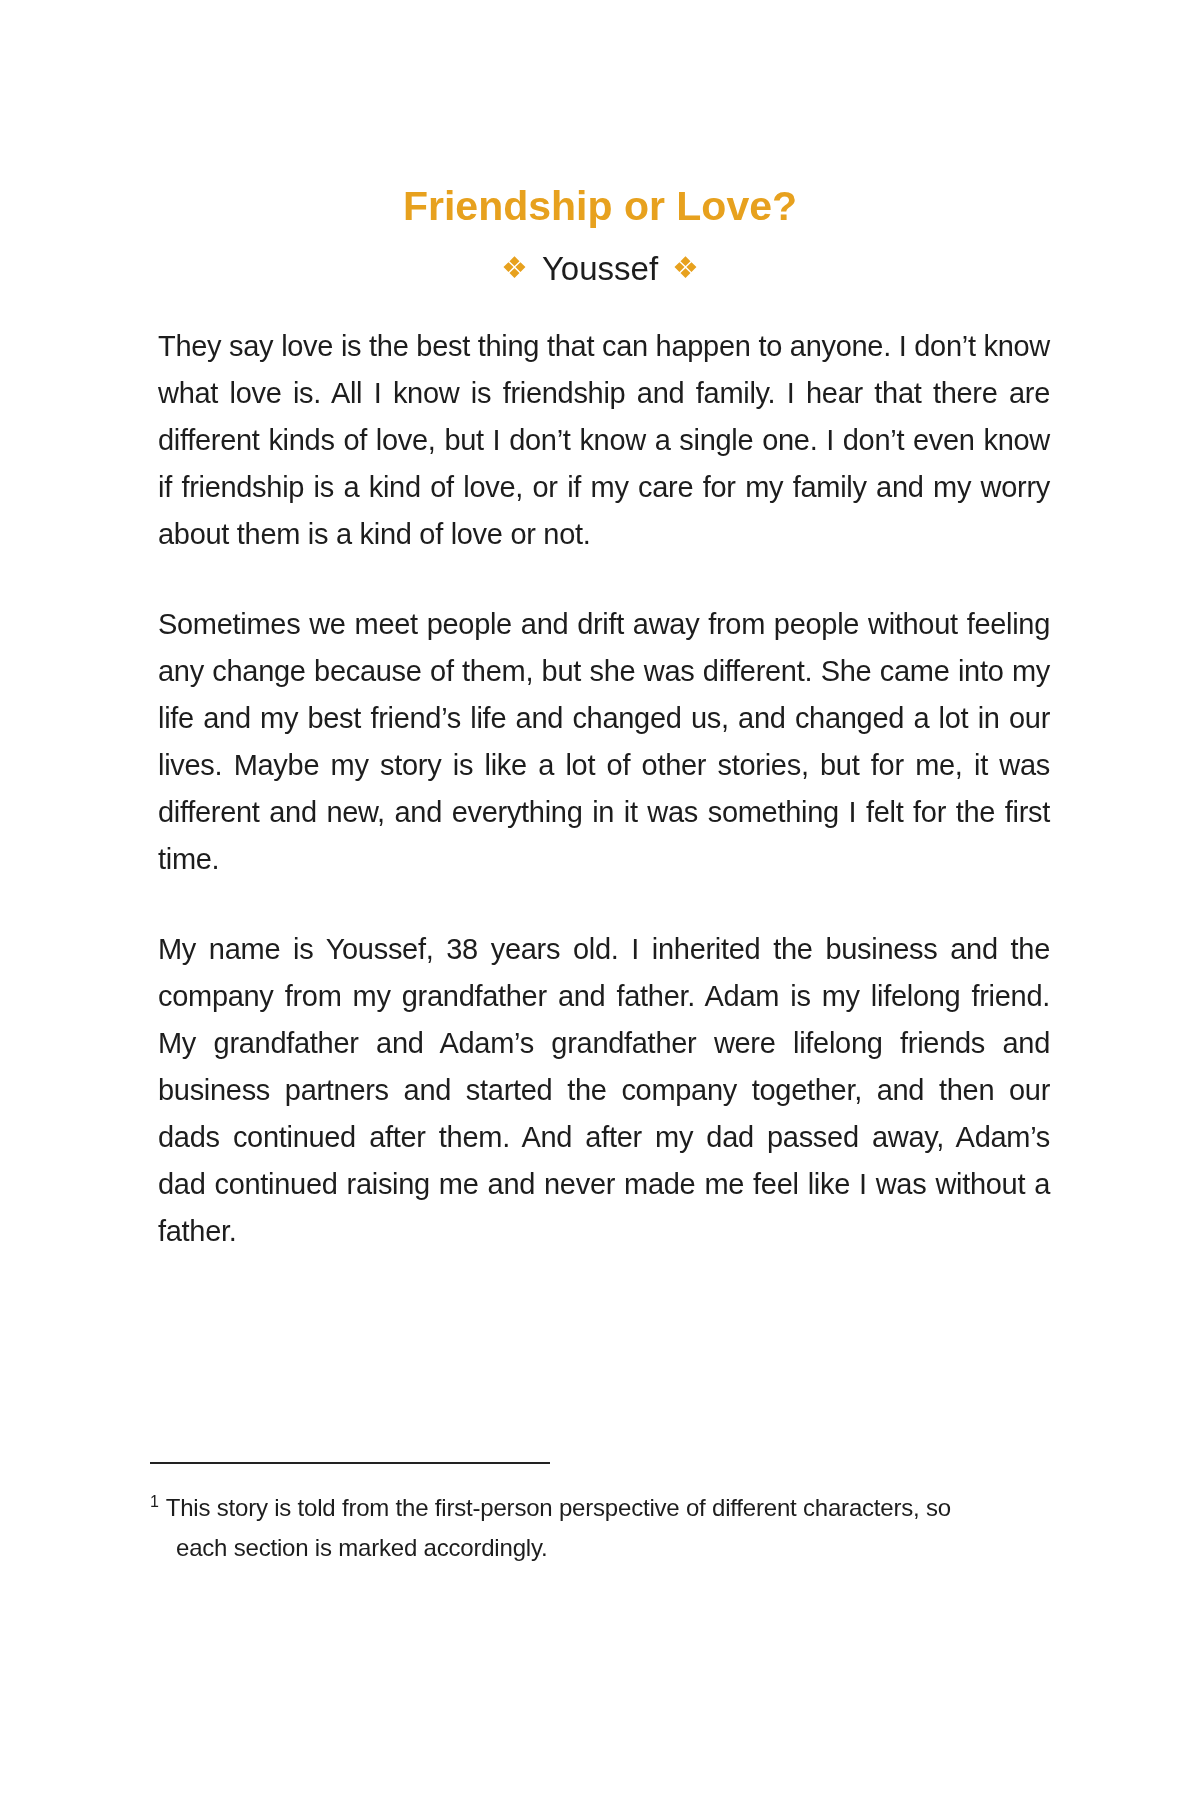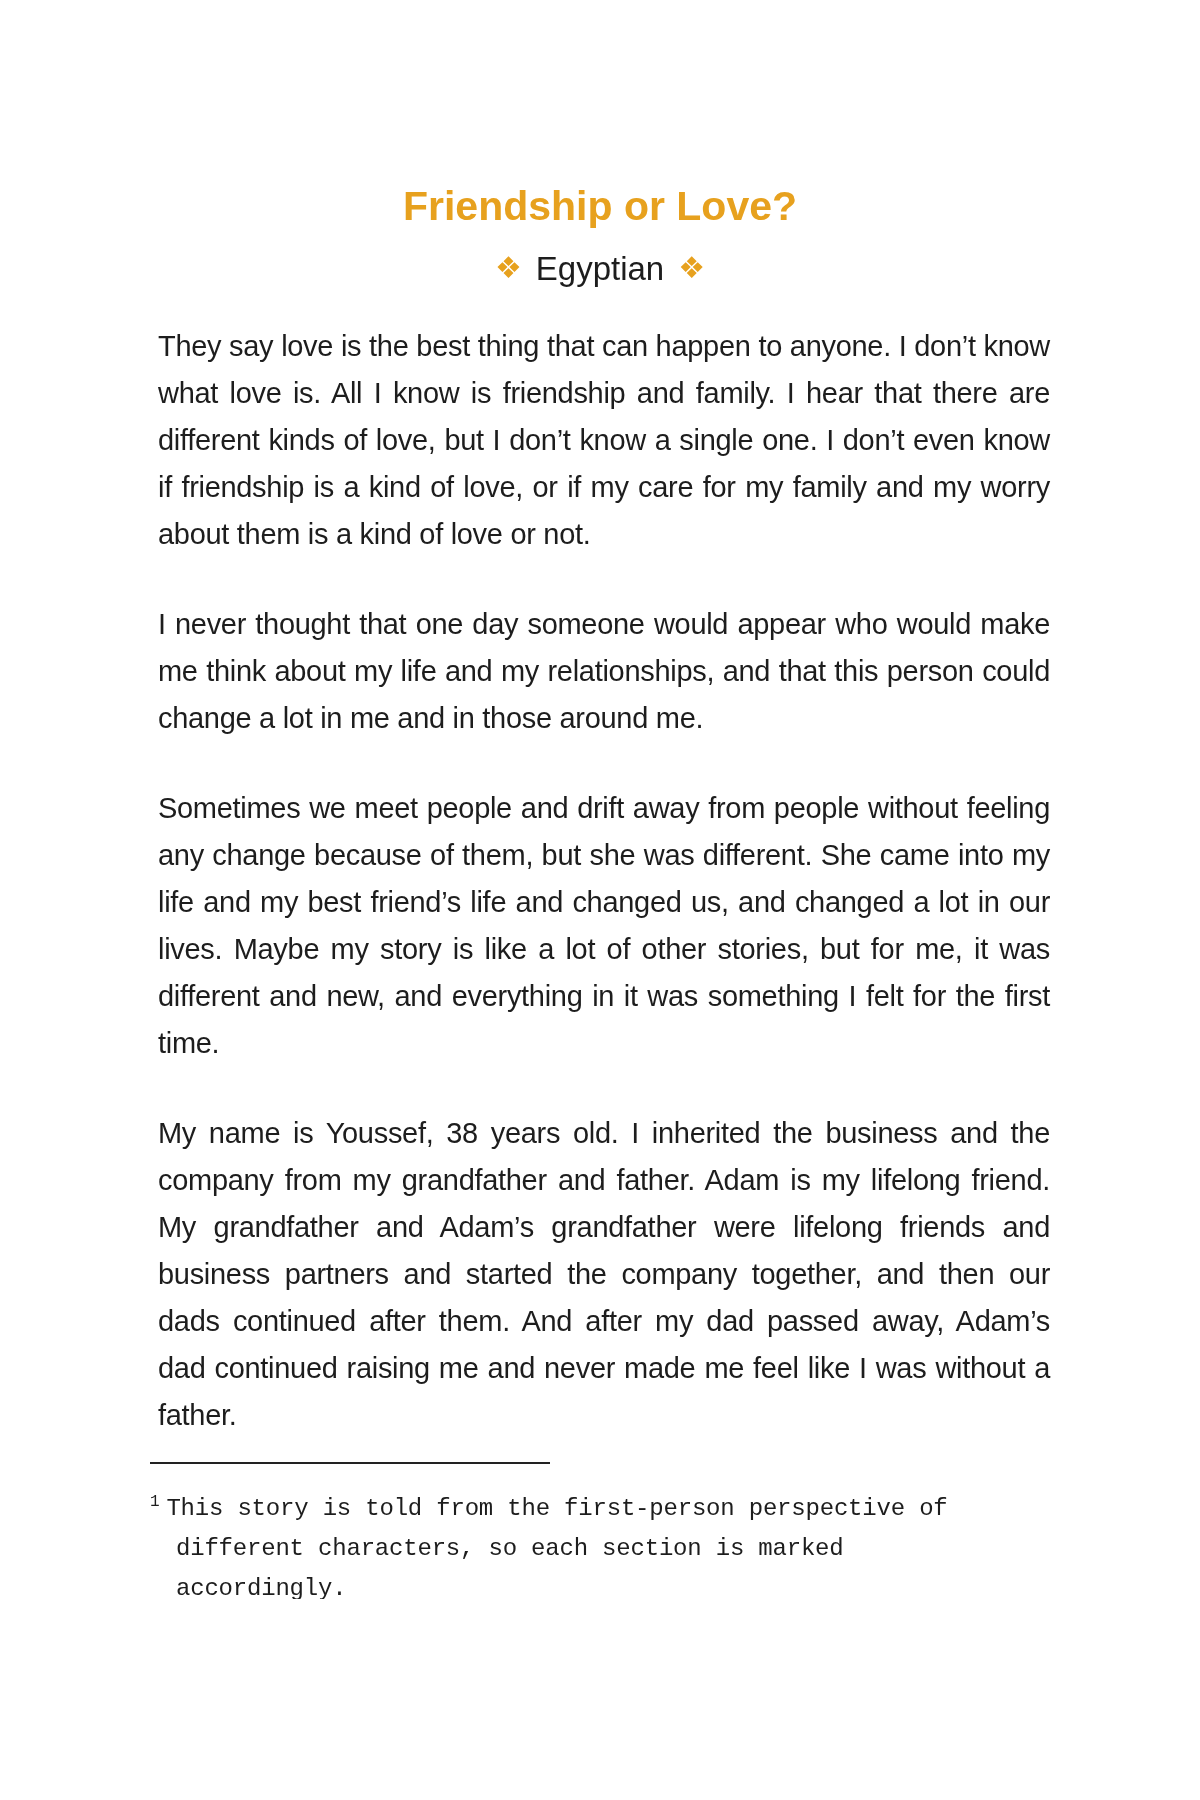--- a/index.html
+++ b/index.html
@@ -69,21 +69,20 @@
     height: 0;
     border-top: 2px solid #222222;
   }
   .footnote-text {
     margin: 18px 0 16px 0;
     max-width: 825px;
     font-size: 24px;
     line-height: 40px;
     letter-spacing: -0.2px;
     padding-left: 26px;
-    font-family: Liberation Mono, monospace;
   }
   .footnote-text sup {
     font-size: 16px;
     margin-left: -26px;
     margin-right: 7px;
   }
   .page-footer {
     position: absolute;
     top: 1652px;
     left: 150px;
@@ -105,26 +104,25 @@
   }
 </style>
 </head>
 <body>
 
 <div class="page">
 
   <h1 class="story-title">Friendship or Love?</h1>
 
   <div class="byline">
-    <span class="ornament left">❖</span><span>Egyptian</span><span class="ornament right">❖</span>
+    <span class="ornament left">❖</span><span>Youssef</span><span class="ornament right">❖</span>
   </div>
 
   <div class="body-text">
     <p>They say love is the best thing that can happen to anyone. I don’t know what love is. All I know is friendship and family. I hear that there are different kinds of love, but I don’t know a single one. I don’t even know if friendship is a kind of love, or if my care for my family and my worry about them is a kind of love or not.</p>
-    <p>I never thought that one day someone would appear who would make me think about my life and my relationships, and that this person could change a lot in me and in those around me.</p>
     <p>Sometimes we meet people and drift away from people without feeling any change because of them, but she was different. She came into my life and my best friend’s life and changed us, and changed a lot in our lives. Maybe my story is like a lot of other stories, but for me, it was different and new, and everything in it was something I felt for the first time.</p>
     <p>My name is Youssef, 38 years old. I inherited the business and the company from my grandfather and father. Adam is my lifelong friend. My grandfather and Adam’s grandfather were lifelong friends and business partners and started the company together, and then our dads continued after them. And after my dad passed away, Adam’s dad continued raising me and never made me feel like I was without a father.</p>
   </div>
 
   <div class="footnote-block">
     <div class="footnote-rule"></div>
     <p class="footnote-text">
       <sup>1</sup><span>This story is told from the first-person perspective of different characters, so each section is marked accordingly.</span>
     </p>
   </div>

